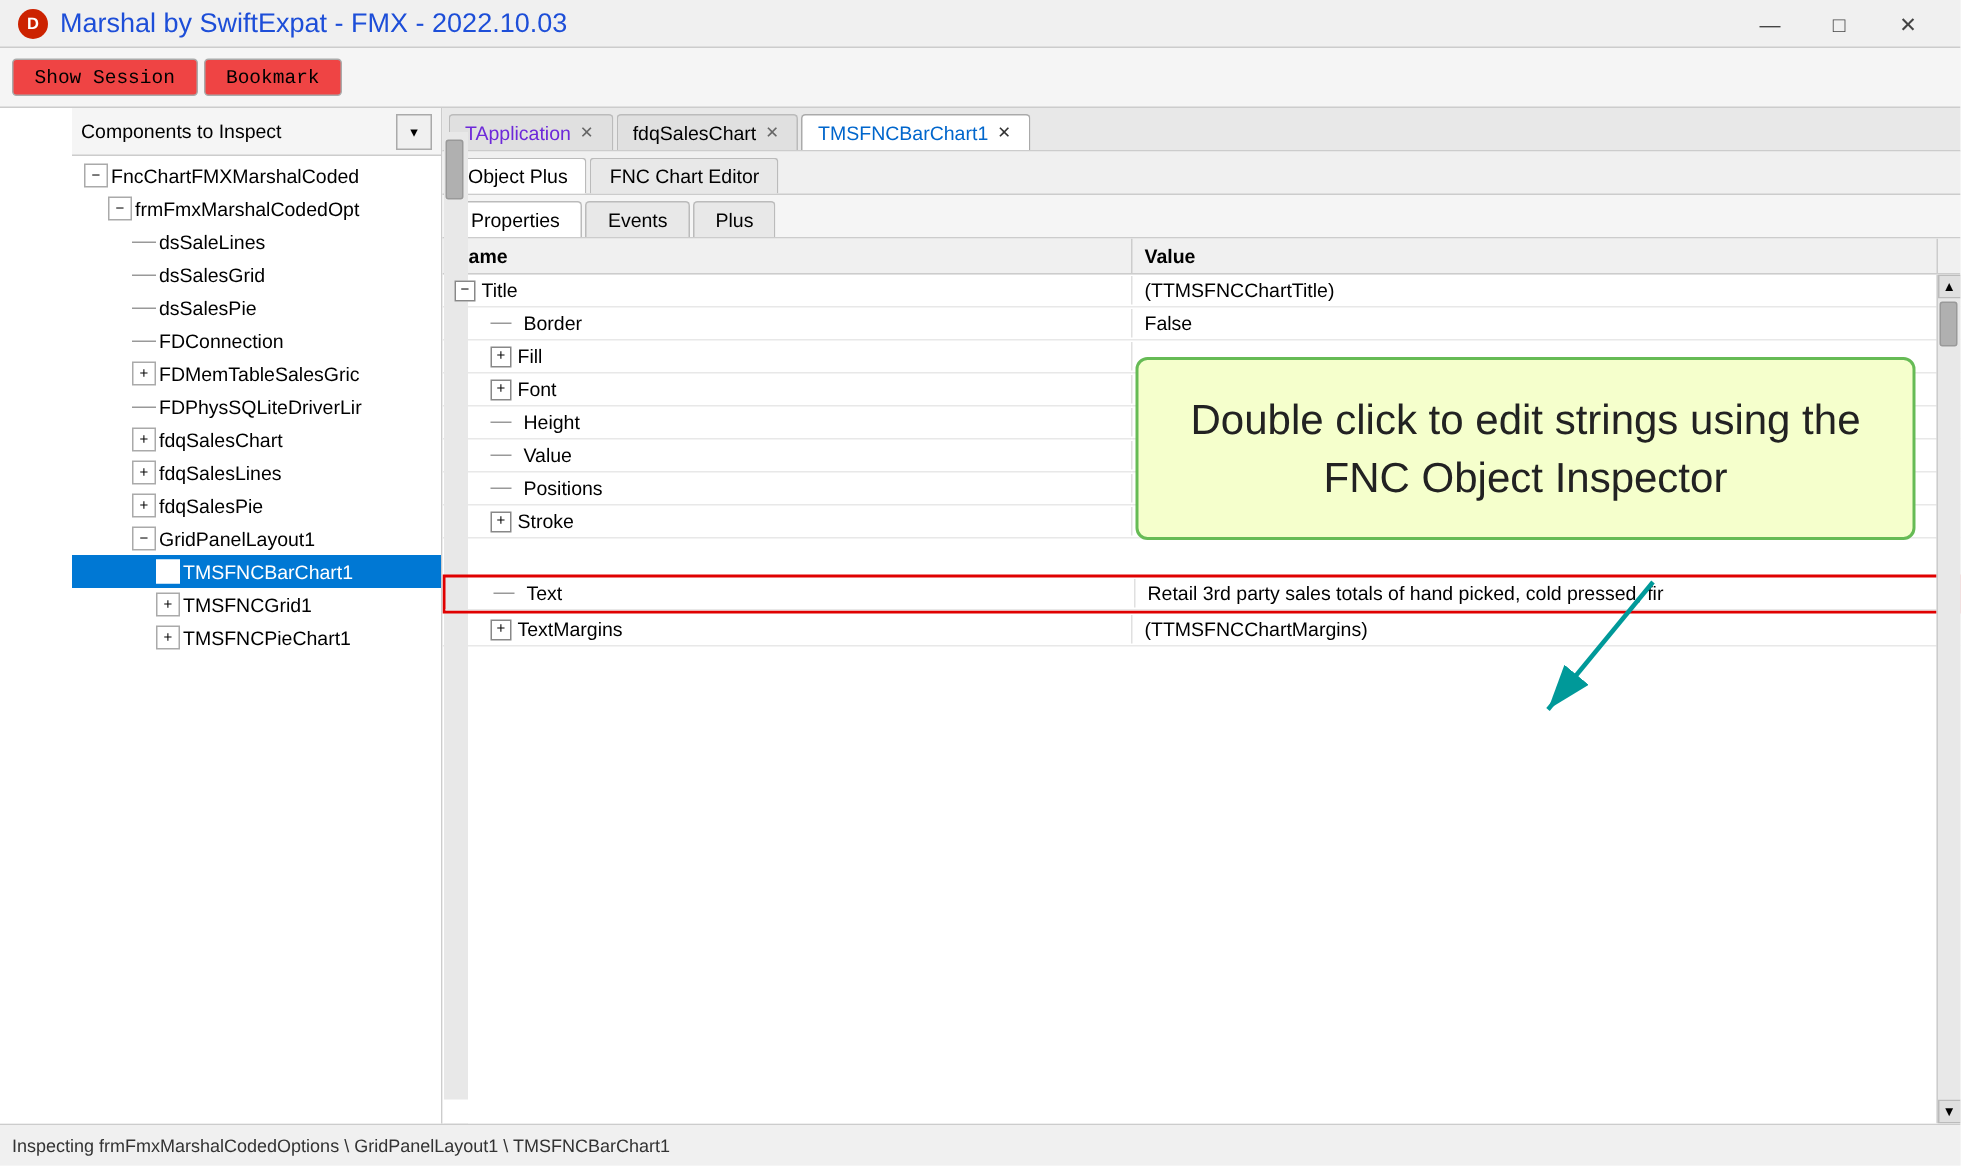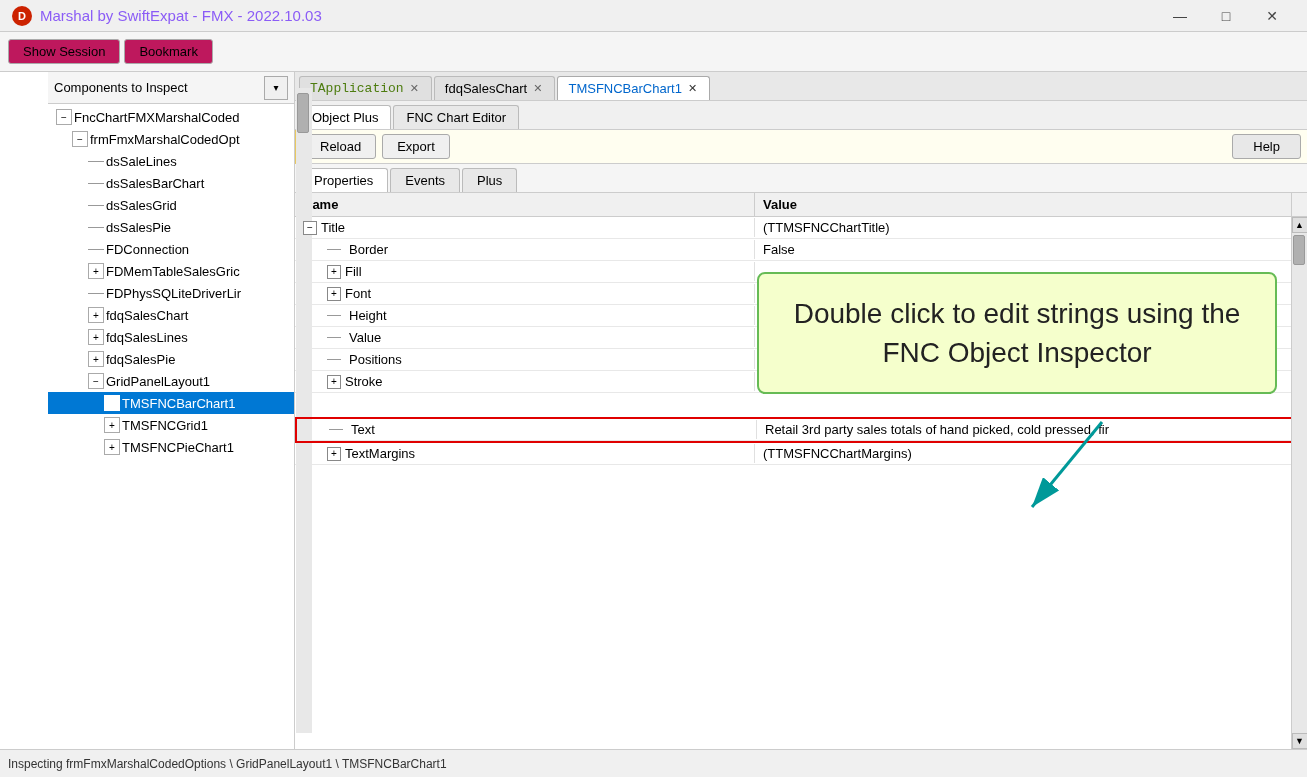--- a/index.html
+++ b/index.html
@@ -19,22 +19,22 @@
       width: 20px; height: 20px;
       background: #cc2200;
       border-radius: 50%;
       display: flex; align-items: center; justify-content: center;
       color: white; font-weight: bold; font-size: 11px;
       margin-right: 8px;
       flex-shrink: 0;
     }
     #title-bar .title-text {
       flex: 1;
-      font-size: 15px;
-      color: #8b5cf6;
+      font-size: 18px;
+      color: #1d4ed8;
     }
     .title-btn {
       width: 46px; height: 32px;
       background: none;
       border: none;
       cursor: pointer;
       font-size: 14px;
       display: flex; align-items: center; justify-content: center;
       color: #444;
     }
@@ -45,24 +45,25 @@
       height: 40px;
       display: flex;
       align-items: center;
       padding: 0 8px;
       border-bottom: 1px solid #ccc;
       gap: 4px;
     }
     .toolbar-btn {
       padding: 4px 14px;
       border: 1px solid #aaa;
-      background: #be185d;
+      background: #ef4444;
       cursor: pointer;
       font-size: 13px;
       border-radius: 3px;
+      font-family: Liberation Mono, monospace;
     }
 
     
     #main {
       display: flex;
       height: calc(777px - 32px - 40px - 28px);
     }
 
     
     #left-panel {
@@ -208,21 +209,21 @@
       border-color: #aaa;
       color: #0066cc;
     }
     .tab .tab-close {
       font-size: 11px;
       color: #666;
       cursor: pointer;
       padding: 0 2px;
     }
     .tab.active .tab-close { color: #333; }
-    .tab-label-tapp { color: #4d7c0f; font-family: Liberation Mono, monospace; }
+    .tab-label-tapp { color: #6d28d9; }
 
     
     #tabs-row2 {
       display: flex;
       align-items: flex-end;
       padding: 4px 4px 0 4px;
       background: #f0f0f0;
       border-bottom: 1px solid #ccc;
     }
     .tab2 {
@@ -431,25 +432,20 @@
         </div>
 
         <div class="tree-item">
           <span class="tree-indent" style="width:36px"></span>
           <span class="tree-leaf-line"></span>
           <span>dsSaleLines</span>
         </div>
         <div class="tree-item">
           <span class="tree-indent" style="width:36px"></span>
           <span class="tree-leaf-line"></span>
-          <span>dsSalesBarChart</span>
-        </div>
-        <div class="tree-item">
-          <span class="tree-indent" style="width:36px"></span>
-          <span class="tree-leaf-line"></span>
           <span>dsSalesGrid</span>
         </div>
         <div class="tree-item">
           <span class="tree-indent" style="width:36px"></span>
           <span class="tree-leaf-line"></span>
           <span>dsSalesPie</span>
         </div>
         <div class="tree-item">
           <span class="tree-indent" style="width:36px"></span>
           <span class="tree-leaf-line"></span>
@@ -529,26 +525,20 @@
         <span>TMSFNCBarChart1</span>
         <span class="tab-close">✕</span>
       </div>
     </div>
 
     <div id="tabs-row2">
       <div class="tab2 active">Object Plus</div>
       <div class="tab2">FNC Chart Editor</div>
     </div>
 
-    <div id="action-bar">
-      <button class="action-btn">Reload</button>
-      <button class="action-btn">Export</button>
-      <span class="action-spacer"></span>
-      <button class="help-btn">Help</button>
-    </div>
 
     <div id="sub-tabs">
       <div class="sub-tab active">Properties</div>
       <div class="sub-tab">Events</div>
       <div class="sub-tab">Plus</div>
     </div>
 
     <div id="prop-area">
       <div id="prop-header">
         <div class="prop-col-name">Name</div>

